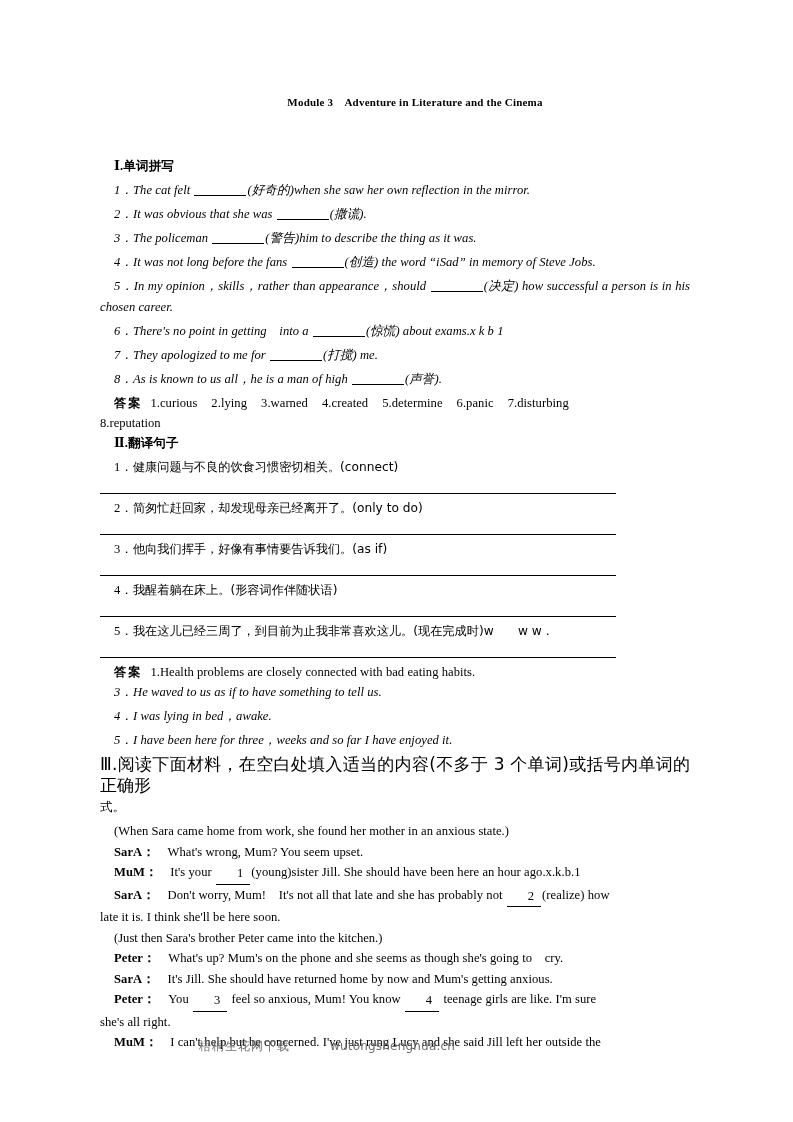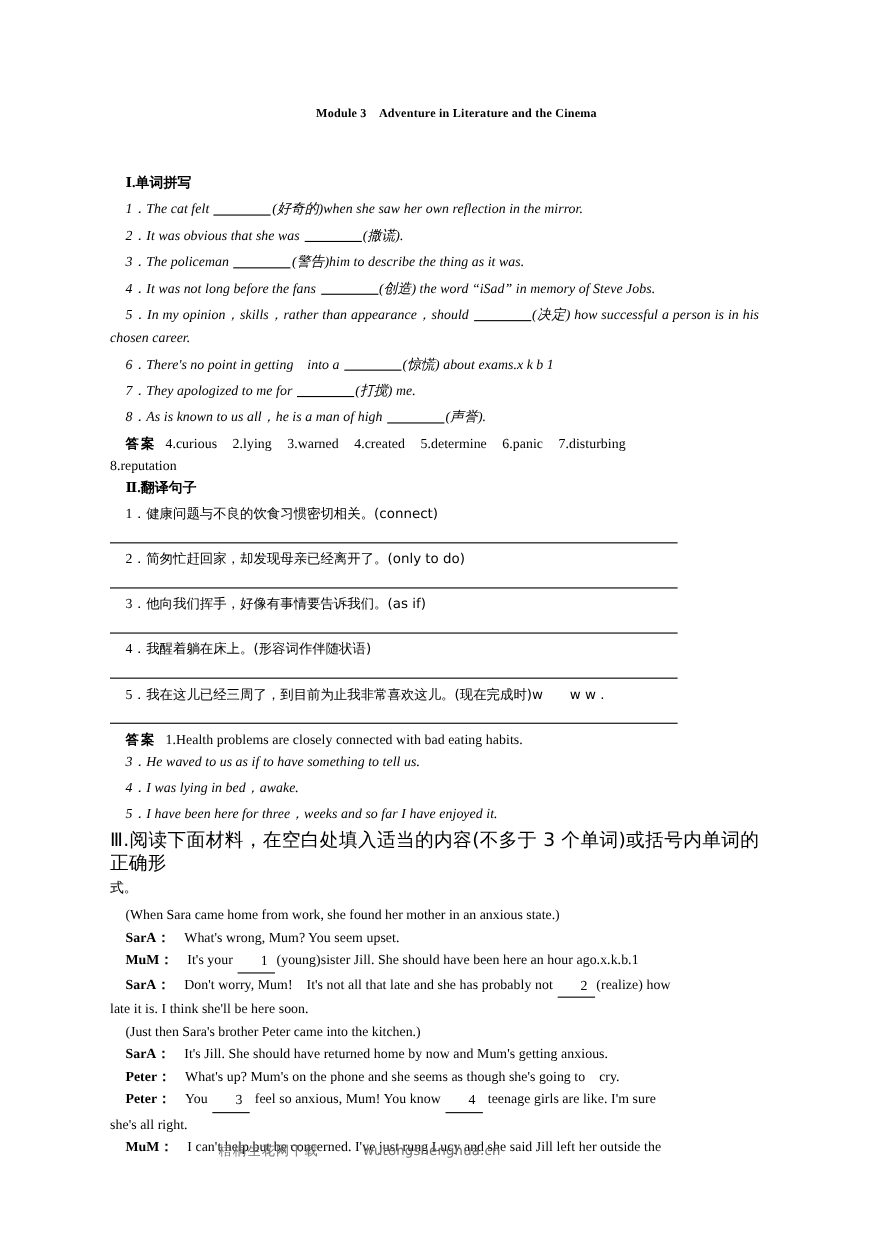--- a/index.html
+++ b/index.html
@@ -189,21 +189,21 @@
       <span>6．</span><span>There's no point in getting　into a </span><span class="blank-inline"></span><span>(惊慌) about exams.x k b 1</span>
     </div>
     <div class="item">
       <span>7．</span><span>They apologized to me for </span><span class="blank-inline"></span><span>(打搅) me.</span>
     </div>
     <div class="item">
       <span>8．</span><span>As is known to us all，he is a man of high </span><span class="blank-inline"></span><span>(声誉).</span>
     </div>
 
     <div class="answer-row ans-list">
-      <span class="answer-label cnb">答案</span><span class="a">4.curious</span><span class="a">2.lying</span><span class="a">3.warned</span><span class="a">4.created</span><span class="a">5.determine</span><span class="a">6.panic</span><span class="a">7.disturbing</span>
+      <span class="answer-label cnb">答案</span><span class="a">1.curious</span><span class="a">2.lying</span><span class="a">3.warned</span><span class="a">4.created</span><span class="a">5.determine</span><span class="a">6.panic</span><span class="a">7.disturbing</span>
     </div>
     <div class="answer-cont">8.reputation</div>
 
     <div class="sec-head">Ⅱ.翻译句子</div>
 
     <div class="tr-item">
       <span>1．</span><span class="cn">健康问题与不良的饮食习惯密切相关。(connect)</span>
     </div>
     <div class="write-line"></div>
 
@@ -254,25 +254,25 @@
     </div>
 
     <div class="dlg">
       <span class="speaker">SarA：</span>　<span>Don't worry, Mum!　It's not all that late and she has probably not </span><span class="numblank">2</span><span>(realize) how</span>
     </div>
     <div class="dlg wrap">late it is. I think she'll be here soon.</div>
 
     <div class="stage">(Just then Sara's brother Peter came into the kitchen.)</div>
 
     <div class="dlg">
+      <span class="speaker">Peter：</span>　<span>What's up? Mum's on the phone and she seems as though she's going to　cry.</span>
+    </div>
+
+    <div class="dlg">
       <span class="speaker">SarA：</span>　<span>It's Jill. She should have returned home by now and Mum's getting anxious.</span>
-    </div>
-
-    <div class="dlg">
-      <span class="speaker">Peter：</span>　<span>What's up? Mum's on the phone and she seems as though she's going to　cry.</span>
     </div>
 
     <div class="dlg">
       <span class="speaker">Peter：</span>　<span>You </span><span class="numblank">3</span><span> feel so anxious, Mum! You know </span><span class="numblank">4</span><span> teenage girls are like. I'm sure</span>
     </div>
     <div class="dlg wrap">she's all right.</div>
 
     <div class="dlg">
       <span class="speaker">MuM：</span>　<span>I can't help but be concerned. I've just rung Lucy and she said Jill left her outside the</span>
     </div>

